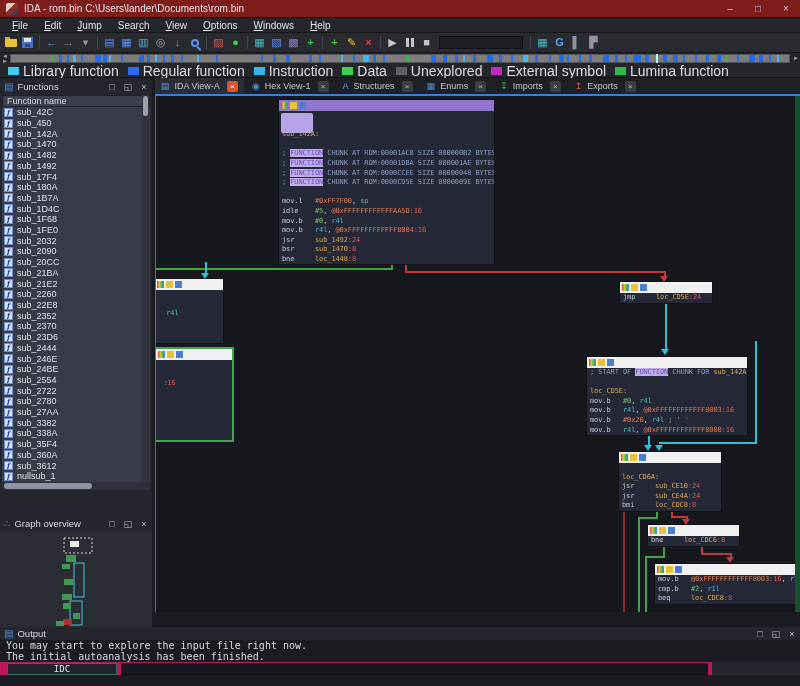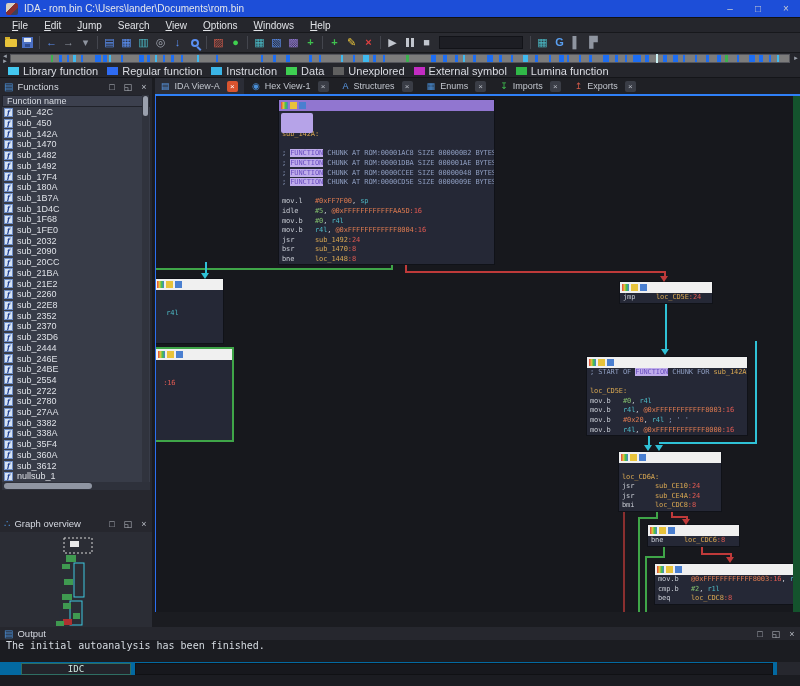--- a/index.html
+++ b/index.html
@@ -1,21 +1,21 @@
 <!DOCTYPE html>
 <html><head>
 <meta charset="utf-8">
 <style>
   * { margin:0; padding:0; box-sizing:border-box; }
   html,body { width:800px; height:686px; background:#101116; overflow:hidden; }
   body { font-family:"Liberation Sans", sans-serif; color:#d4d8e0; }
   #app { position:relative; width:800px; height:686px; background:#1b1c21; }
 
   
-  #titlebar { position:absolute; left:0; top:0; width:800px; height:18px; background:#1d4ed8; display:flex; align-items:center; border-bottom:1px solid #111; }
+  #titlebar { position:absolute; left:0; top:0; width:800px; height:18px; background:#7f1d1d; display:flex; align-items:center; border-bottom:1px solid #111; }
   #app-icon { width:12px; height:12px; margin:0 6px 0 6px; border-radius:2px;
     background:linear-gradient(135deg,#d8cfc0 0 40%,#8a2f2f 40% 70%,#3a3f5a 70%); }
   #title-text { font-size:10px; color:#e4e6ea; }
   #win-controls { margin-left:auto; display:flex; }
   .winbtn { width:28px; height:17px; display:flex; align-items:center; justify-content:center; color:#c8ccd4; font-size:10px; }
 
   
   #menubar { position:absolute; left:0; top:18px; width:800px; height:15px; background:#25262c; display:flex; align-items:center; padding-left:4px; border-bottom:1px solid #17181c; }
   .menu-item { font-size:10px; color:#e0e2e6; padding:0 8px; height:15px; line-height:15px; }
   .menu-item u { text-decoration:underline; }
@@ -38,21 +38,21 @@
   
   #navband { position:absolute; left:0; top:53px; width:800px; height:11px; background:#25262c; }
   #band { position:absolute; left:10px; top:1px; width:780px; height:9px; background:#7c7c7c; border:1px solid #55565c; }
   .stripe { position:absolute; top:0; height:7px; }
   .band-arrow { position:absolute; font-size:6px; color:#9aa0aa; line-height:5px; }
 
   
   #legend { position:absolute; left:0; top:64px; width:800px; height:14px; background:#25262c; display:flex; align-items:center; padding-left:8px; border-bottom:1px solid #141519; }
   .leg { display:flex; align-items:center; margin-right:9px; }
   .leg .sw { width:11px; height:8px; margin-right:4px; }
-  .leg .lb { font-size:11px; color:#dadce2; }
+  .leg .lb { font-size:14px; color:#dadce2; }
 
   
   #main { position:absolute; left:0; top:78px; width:800px; height:549px; background:#1b1c21; }
 
   
   #leftcol { position:absolute; left:0; top:0; width:152px; height:549px; background:#26272e; }
   .panel-hdr { height:17px; display:flex; align-items:center; background:#26272e; }
   .panel-hdr .picon { margin:0 4px 0 4px; font-size:10px; }
   .panel-hdr .ptitle { font-size:9.5px; color:#d4d8e0; }
   .panel-hdr .pbtns { margin-left:auto; display:flex; }
@@ -73,21 +73,21 @@
   #rightcol { position:absolute; left:155px; top:0; width:645px; height:549px; }
   #tabbar { position:absolute; left:0; top:0; width:645px; height:18px; background:#1f2025; border-bottom:2px solid #2f80f8; display:flex; align-items:center; }
   .tab { display:flex; align-items:center; height:16px; padding:0 6px; margin-right:2px; }
   .tab.active { background:#2b2d36; }
   .tab .ticon { font-size:9px; margin-right:5px; }
   .tab .tlabel { font-size:9px; color:#c2c6ce; margin-right:7px; }
   .tclose { width:11px; height:11px; border-radius:2px; background:#3a3d46; color:#b8bcc4; font-size:8px; line-height:11px; text-align:center; }
   .tclose.hot { background:#d9542f; color:#fff; }
 
   
-  #canvas { position:absolute; left:0; top:18px; width:645px; height:516px; background:#17181d; overflow:hidden; border-left:1px solid #2b6ef0; border-right:7px solid #14532d; }
+  #canvas { position:absolute; left:0; top:18px; width:645px; height:516px; background:#17181d; overflow:hidden; border-left:1px solid #2b6ef0; border-right:5px solid #14532d; }
   .gblock { position:absolute; background:#252836; border:1px solid #101218; }
   .gblock.gsel { border:2px solid #3fa548; }
   .btitle { height:11px; background:#f0f0f0; display:flex; align-items:center; padding-left:2px; gap:2px; }
   .btitle.purple { background:#9176d0; }
   .bico { width:7px; height:7px; flex:none; }
   .bico.rainbow { background:linear-gradient(90deg,#e04040,#e8c33a,#3fc04f,#4a7fd0); }
   .bico.yellow { background:#e8c33a; }
   .bico.blue { background:#4a7fd0; }
   .bbody { position:relative; overflow:hidden; }
   .line { height:9.6px; line-height:9.6px; white-space:pre; font-family:"DejaVu Sans Mono",monospace; font-size:7px; letter-spacing:-0.1px; padding-left:3px; }
@@ -109,21 +109,21 @@
 
   
   #gstatus { position:absolute; left:-3px; top:534px; width:648px; height:15px; background:#1e2027; display:flex; align-items:center; padding-left:4px; gap:3px; }
   .gsbox { border:1px solid #2e6e63; background:#1f232a; color:#a8ddd1; font-family:"DejaVu Sans Mono",monospace; font-size:7.5px; padding:1px 3px; white-space:nowrap; }
 
   
   #outpanel { position:absolute; left:0; top:627px; width:800px; height:48px; background:#26272e; }
   #outhdr { height:13px; display:flex; align-items:center; }
   #outbody { position:absolute; left:0; top:13px; width:800px; height:22px; background:#1b1c21; padding:1px 0 0 6px; }
   .outline { font-family:"DejaVu Sans Mono",monospace; font-size:10px; line-height:10.5px; color:#d4dae0; white-space:pre; }
-  #idcrow { position:absolute; left:0; top:35px; width:777px; height:13px; background:#0369a1; display:flex; align-items:center;padding-left:14px; }
+  #idcrow { position:absolute; left:0; top:35px; width:712px; height:13px; background:#be185d; display:flex; align-items:center; }
   #idcbtn { width:110px; height:12px; margin-left:7px; border:1px solid #2e6e63; color:#cfe8e0; font-family:"DejaVu Sans Mono",monospace; font-size:9px; text-align:center; line-height:11px; background:#23242b; }
   #cli { flex:1; height:12px; margin:0 4px; background:#17181d; border:1px solid #101114; color:#d4dae0; font-family:"DejaVu Sans Mono",monospace; font-size:9px; }
 
   
   #statusbar { position:absolute; left:0; top:675px; width:800px; height:11px; background:#26272e; display:flex; align-items:center; gap:5px; padding-left:2px; border-top:1px solid #17181c; }
   .sbox { border:1px solid #2e6e63; background:#23242b; color:#cfe8e0; font-family:"DejaVu Sans Mono",monospace; font-size:9px; line-height:9px; padding:0 4px; height:10px; }
 </style>
 </head>
 <body>
 
@@ -692,20 +692,21 @@
     <div id="outhdr" class="panel-hdr">
       <span class="picon" style="color:#4a90d9">▤</span>
       <span class="ptitle">Output</span>
       <span class="pbtns">
         <span class="pbtn">□</span>
         <span class="pbtn">◱</span>
         <span class="pbtn">×</span>
       </span>
     </div>
     <div id="outbody">
+        <div class="outline">You may start to explore the input file right now.</div>
         <div class="outline">The initial autoanalysis has been finished.</div>
       </div>
     <div id="idcrow">
       <div id="idcbtn">IDC</div>
       <input id="cli" value="" style="">
     </div>
   </div>
 
 
 </div>

